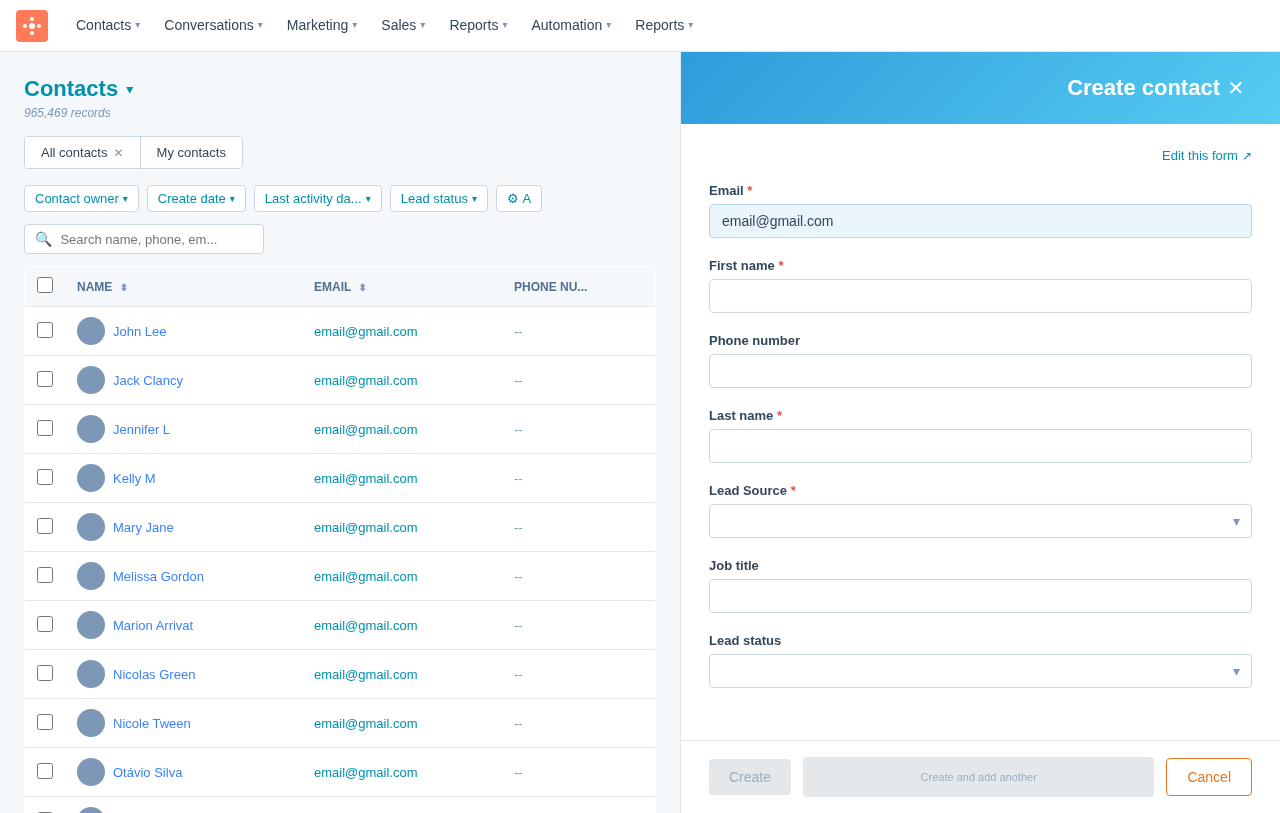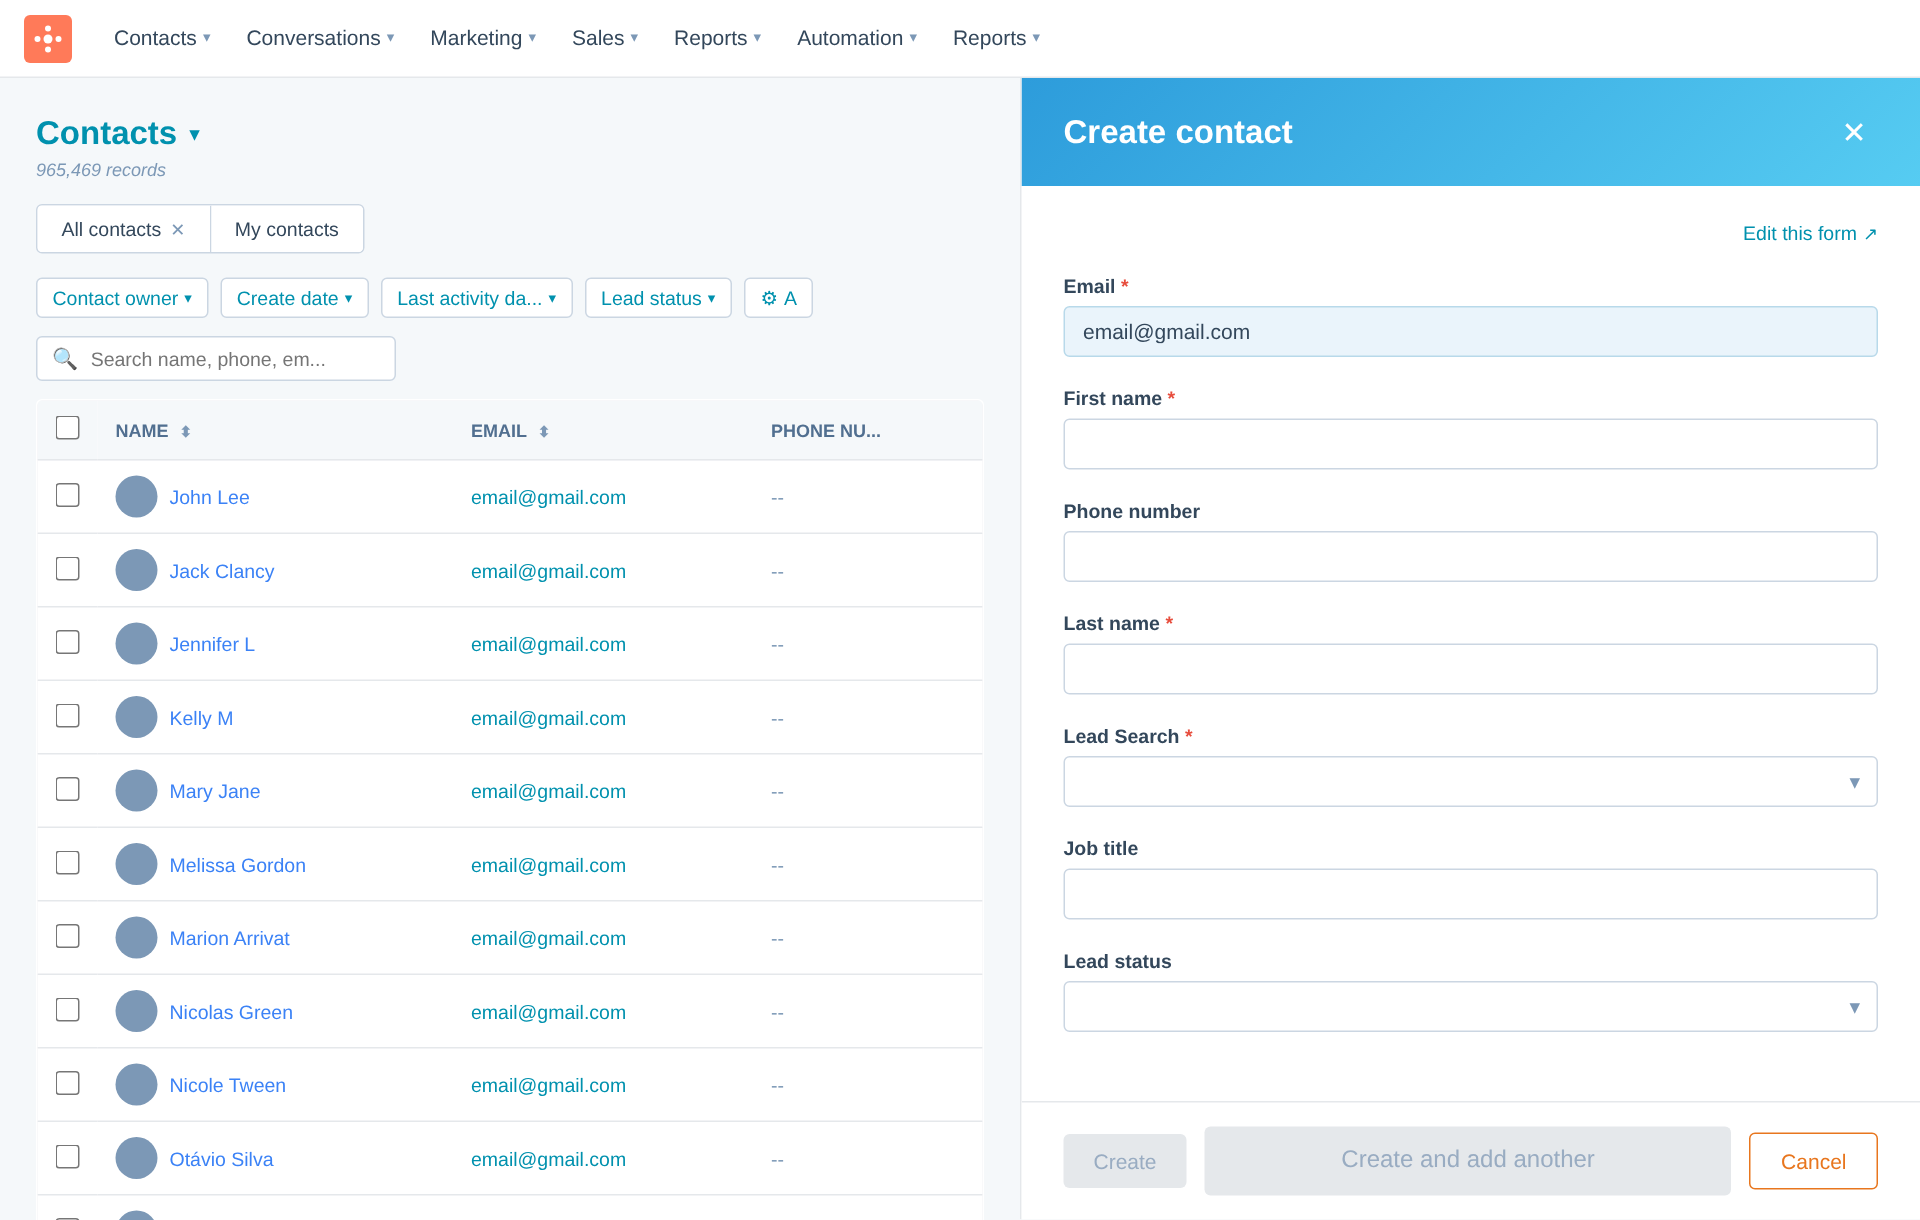--- a/index.html
+++ b/index.html
@@ -174,21 +174,21 @@
       flex-direction: column;
       border-left: 1px solid #e5e8eb;
       overflow: hidden;
     }
 
     .panel-header {
       background: linear-gradient(135deg, #2d9cdb 0%, #56ccf2 100%);
       padding: 20px 28px;
       display: flex;
       align-items: center;
-      justify-content: space-between;
+      justify-content: flex-end;
       flex-shrink: 0;
     }
     .panel-title {
       font-size: 22px; font-weight: 700; color: #fff;
     }
     .close-btn-panel {
       background: transparent; border: none;
       color: #fff; font-size: 20px; cursor: pointer;
       width: 32px; height: 32px;
       display: flex; align-items: center; justify-content: center;
@@ -261,21 +261,21 @@
       padding: 10px 20px;
       background: #e5e8eb; color: #99acc2;
       border: none; border-radius: 4px;
       font-size: 14px; font-weight: 500;
       cursor: not-allowed;
     }
     .btn-create-add {
       padding: 14px 20px;
       background: #e5e8eb; color: #99acc2;
       border: none; border-radius: 4px;
-      font-size: 16px; font-weight: 500;
+      font-size: 11px; font-weight: 500;
       cursor: not-allowed;
       flex: 1;
     }
     .btn-cancel {
       padding: 10px 20px;
       background: #fff; color: #e8761e;
       border: 1px solid #e8761e; border-radius: 4px;
       font-size: 14px; font-weight: 500;
       cursor: pointer;
     }
@@ -625,21 +625,21 @@
       <div class="form-group">
         <label class="form-label">
           <span>Last name</span>
           <span class="required-star"> *</span>
         </label>
         <input type="text" class="form-input" style="">
       </div>
 
       <div class="form-group">
         <label class="form-label">
-          <span>Lead Search</span>
+          <span>Lead Source</span>
           <span class="required-star"> *</span>
         </label>
         <div class="select-wrapper">
           <select class="form-select">
             <option value=""></option>
             <option value="website">Website</option>
             <option value="referral">Referral</option>
             <option value="social">Social Media</option>
             <option value="email">Email</option>
             <option value="other">Other</option>

